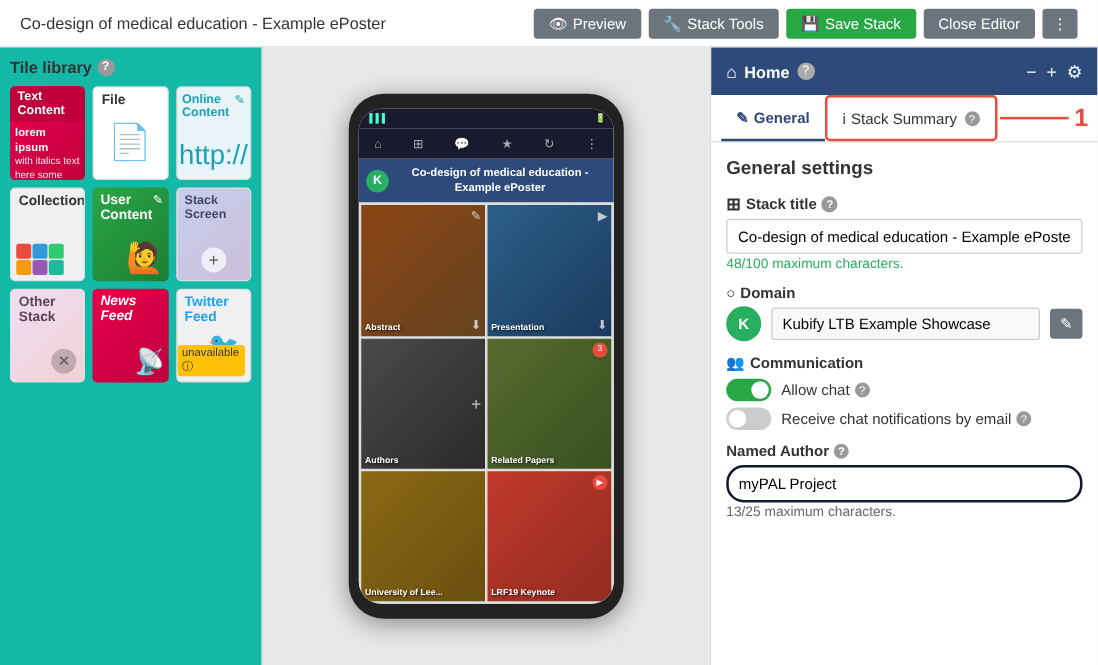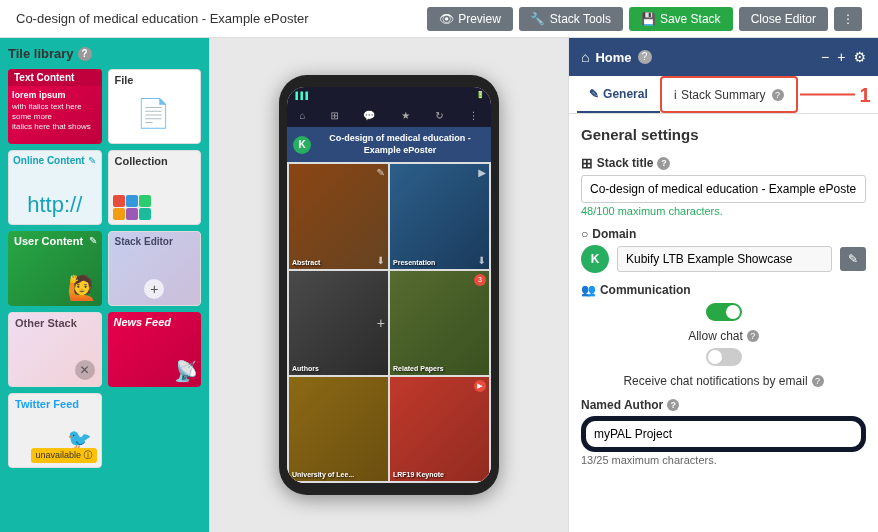--- a/index.html
+++ b/index.html
@@ -16,21 +16,21 @@
     .btn-close-editor { background: #6c757d; color: #fff; border: none; padding: 5px 12px; border-radius: 3px; cursor: pointer; font-size: 12px; }
     .btn-dots { background: #6c757d; color: #fff; border: none; padding: 5px 8px; border-radius: 3px; cursor: pointer; font-size: 12px; }
 
     
     .main-layout { display: flex; height: 494px; }
 
     
     .tile-library { width: 210px; background: #14b8a6; border-right: 1px solid #ddd; padding: 8px; overflow-y: auto; flex-shrink: 0; }
     .tile-library-header { font-size: 13px; font-weight: bold; color: #333; margin-bottom: 8px; display: flex; align-items: center; gap: 4px; }
     .help-icon { display: inline-block; width: 14px; height: 14px; background: #999; color: #fff; border-radius: 50%; text-align: center; line-height: 14px; font-size: 10px; cursor: pointer; }
-    .tile-grid { display: grid; grid-template-columns: 1fr 1fr; gap: 6px; }
+    .tile-grid { display: grid; grid-template-columns: 1fr 1fr 1fr; gap: 6px; }
     .tile { height: 75px; border-radius: 4px; overflow: hidden; position: relative; cursor: pointer; }
     .unavailable-badge { position: absolute; bottom: 4px; right: 4px; background: #ffc107; color: #333; font-size: 9px; padding: 1px 4px; border-radius: 3px; }
 
     
     .phone-area { flex: 1; display: flex; align-items: center; justify-content: center; background: #e8e8e8; position: relative; }
     .phone-mockup { width: 220px; height: 420px; background: #222; border-radius: 28px; padding: 12px 8px; position: relative; box-shadow: 0 4px 20px rgba(0,0,0,0.4); }
     .phone-screen { width: 100%; height: 100%; background: #fff; border-radius: 18px; overflow: hidden; display: flex; flex-direction: column; }
     .phone-status-bar { background: #1a1a2e; height: 16px; display: flex; align-items: center; justify-content: space-between; padding: 0 6px; flex-shrink: 0; }
     .phone-status-bar span { color: #4fc; font-size: 7px; }
     .phone-nav { background: #1a1a2e; height: 24px; display: flex; align-items: center; justify-content: space-around; flex-shrink: 0; }
@@ -73,31 +73,31 @@
     .field-hint { font-size: 11px; color: #27ae60; margin-bottom: 10px; }
     .field-group { margin-bottom: 10px; }
 
     .domain-row { display: flex; align-items: center; gap: 8px; margin-bottom: 10px; }
     .domain-logo { width: 28px; height: 28px; background: #27ae60; border-radius: 50%; display: flex; align-items: center; justify-content: center; color: #fff; font-size: 12px; font-weight: bold; flex-shrink: 0; }
     .domain-select { flex: 1; border: 1px solid #ccc; border-radius: 3px; padding: 5px 8px; font-size: 12px; background: #f8f8f8; }
     .domain-edit-btn { background: #6c757d; color: #fff; border: none; padding: 5px 8px; border-radius: 3px; cursor: pointer; font-size: 12px; }
 
     .communication-section { margin-bottom: 10px; }
     .comm-label { font-size: 12px; font-weight: bold; color: #333; display: flex; align-items: center; gap: 4px; margin-bottom: 6px; }
-    .toggle-row { display: flex; align-items: center; gap: 8px; margin-bottom: 5px; flex-direction: column; }
+    .toggle-row { display: flex; align-items: center; gap: 8px; margin-bottom: 5px; }
     .toggle { width: 36px; height: 18px; border-radius: 9px; position: relative; cursor: pointer; flex-shrink: 0; }
     .toggle-on { background: #28a745; }
     .toggle-off { background: #ccc; }
     .toggle-knob { width: 14px; height: 14px; background: #fff; border-radius: 50%; position: absolute; top: 2px; }
     .toggle-knob-on { right: 2px; }
     .toggle-knob-off { left: 2px; }
     .toggle-text { font-size: 12px; color: #333; display: flex; align-items: center; gap: 4px; }
 
     .named-author-section { margin-bottom: 10px; }
-    .author-input { width: 100%; border: 5px solid #0f172a; border-radius: 14px; padding: 6px 8px; font-size: 12px; }
+    .author-input { width: 100%; border: 2px solid #0f172a; border-radius: 14px; padding: 6px 8px; font-size: 12px; }
     .char-count { font-size: 11px; color: #666; margin-top: 2px; }
 
     
     .tile-bg-text { background: linear-gradient(135deg, #e8004d, #c0003d); }
     .tile-bg-file { background: #fff; border: 1px solid #ddd; }
     .tile-bg-online { background: #e8f4f8; border: 1px solid #ddd; }
     .tile-bg-collection { background: #f0f0f0; border: 1px solid #ddd; }
     .tile-bg-user { background: linear-gradient(135deg, #28a745, #1e7e34); }
     .tile-bg-stack { background: #f0f0f0; border: 1px solid #ddd; }
     .tile-bg-other { background: #f0f0f0; border: 1px solid #ddd; }
@@ -174,21 +174,21 @@
         </div>
       </div>
 
       <div class="tile tile-bg-user" style="position:relative;">
         <div style="position:absolute;top:4px;left:6px;font-size:11px;font-weight:bold;color:#fff;">User Content</div>
         <div style="position:absolute;bottom:4px;right:4px;font-size:24px;color:#fff;">🙋</div>
         <div style="position:absolute;top:4px;right:4px;font-size:10px;color:#fff;">✎</div>
       </div>
 
       <div class="tile tile-bg-stack" style="position:relative;overflow:hidden;">
-        <div style="position:absolute;top:4px;left:6px;font-size:10px;font-weight:bold;color:#333;">Stack Editor</div>
+        <div style="position:absolute;top:4px;left:6px;font-size:10px;font-weight:bold;color:#333;">Stack Screen</div>
         <div style="position:absolute;inset:0;background:linear-gradient(135deg,#667eea,#764ba2);opacity:0.3;"></div>
         <div style="position:absolute;bottom:6px;left:50%;transform:translateX(-50%);width:20px;height:20px;background:rgba(255,255,255,0.7);border-radius:50%;display:flex;align-items:center;justify-content:center;font-size:14px;color:#555;">+</div>
       </div>
 
       <div class="tile tile-bg-other" style="position:relative;overflow:hidden;">
         <div style="position:absolute;top:4px;left:6px;font-size:11px;font-weight:bold;color:#333;">Other Stack</div>
         <div style="position:absolute;inset:0;background:linear-gradient(135deg,#f093fb,#f5576c);opacity:0.2;"></div>
         <div style="position:absolute;bottom:6px;right:6px;width:20px;height:20px;background:rgba(0,0,0,0.2);border-radius:50%;display:flex;align-items:center;justify-content:center;font-size:12px;color:#555;">✕</div>
       </div>
 

